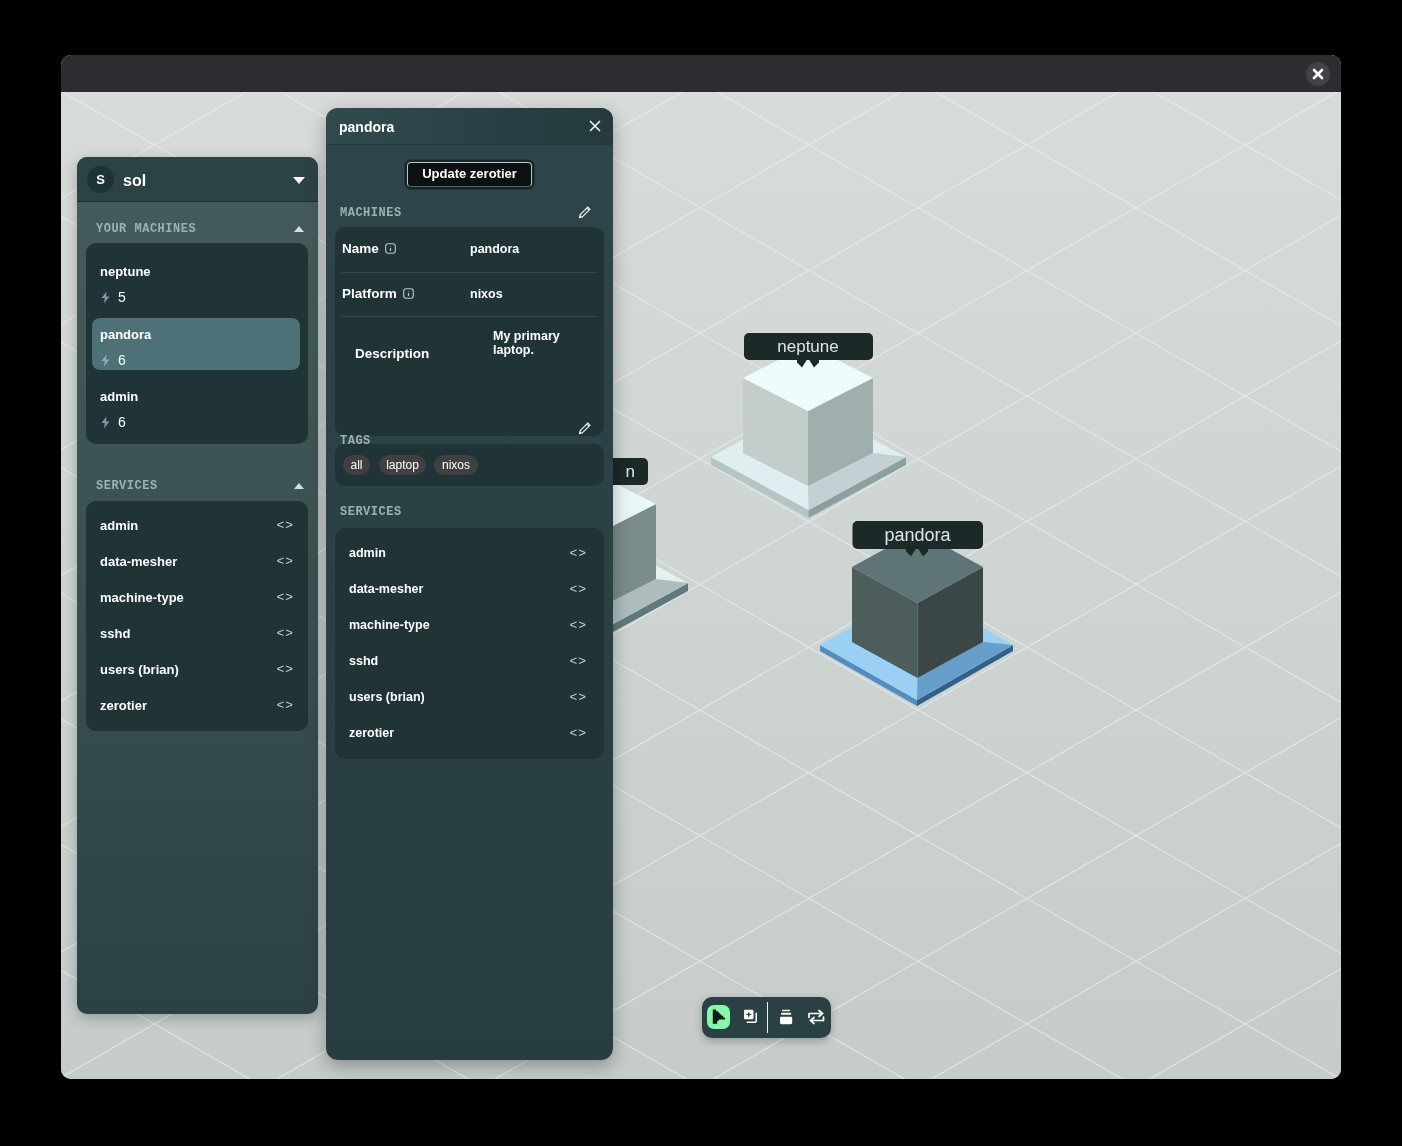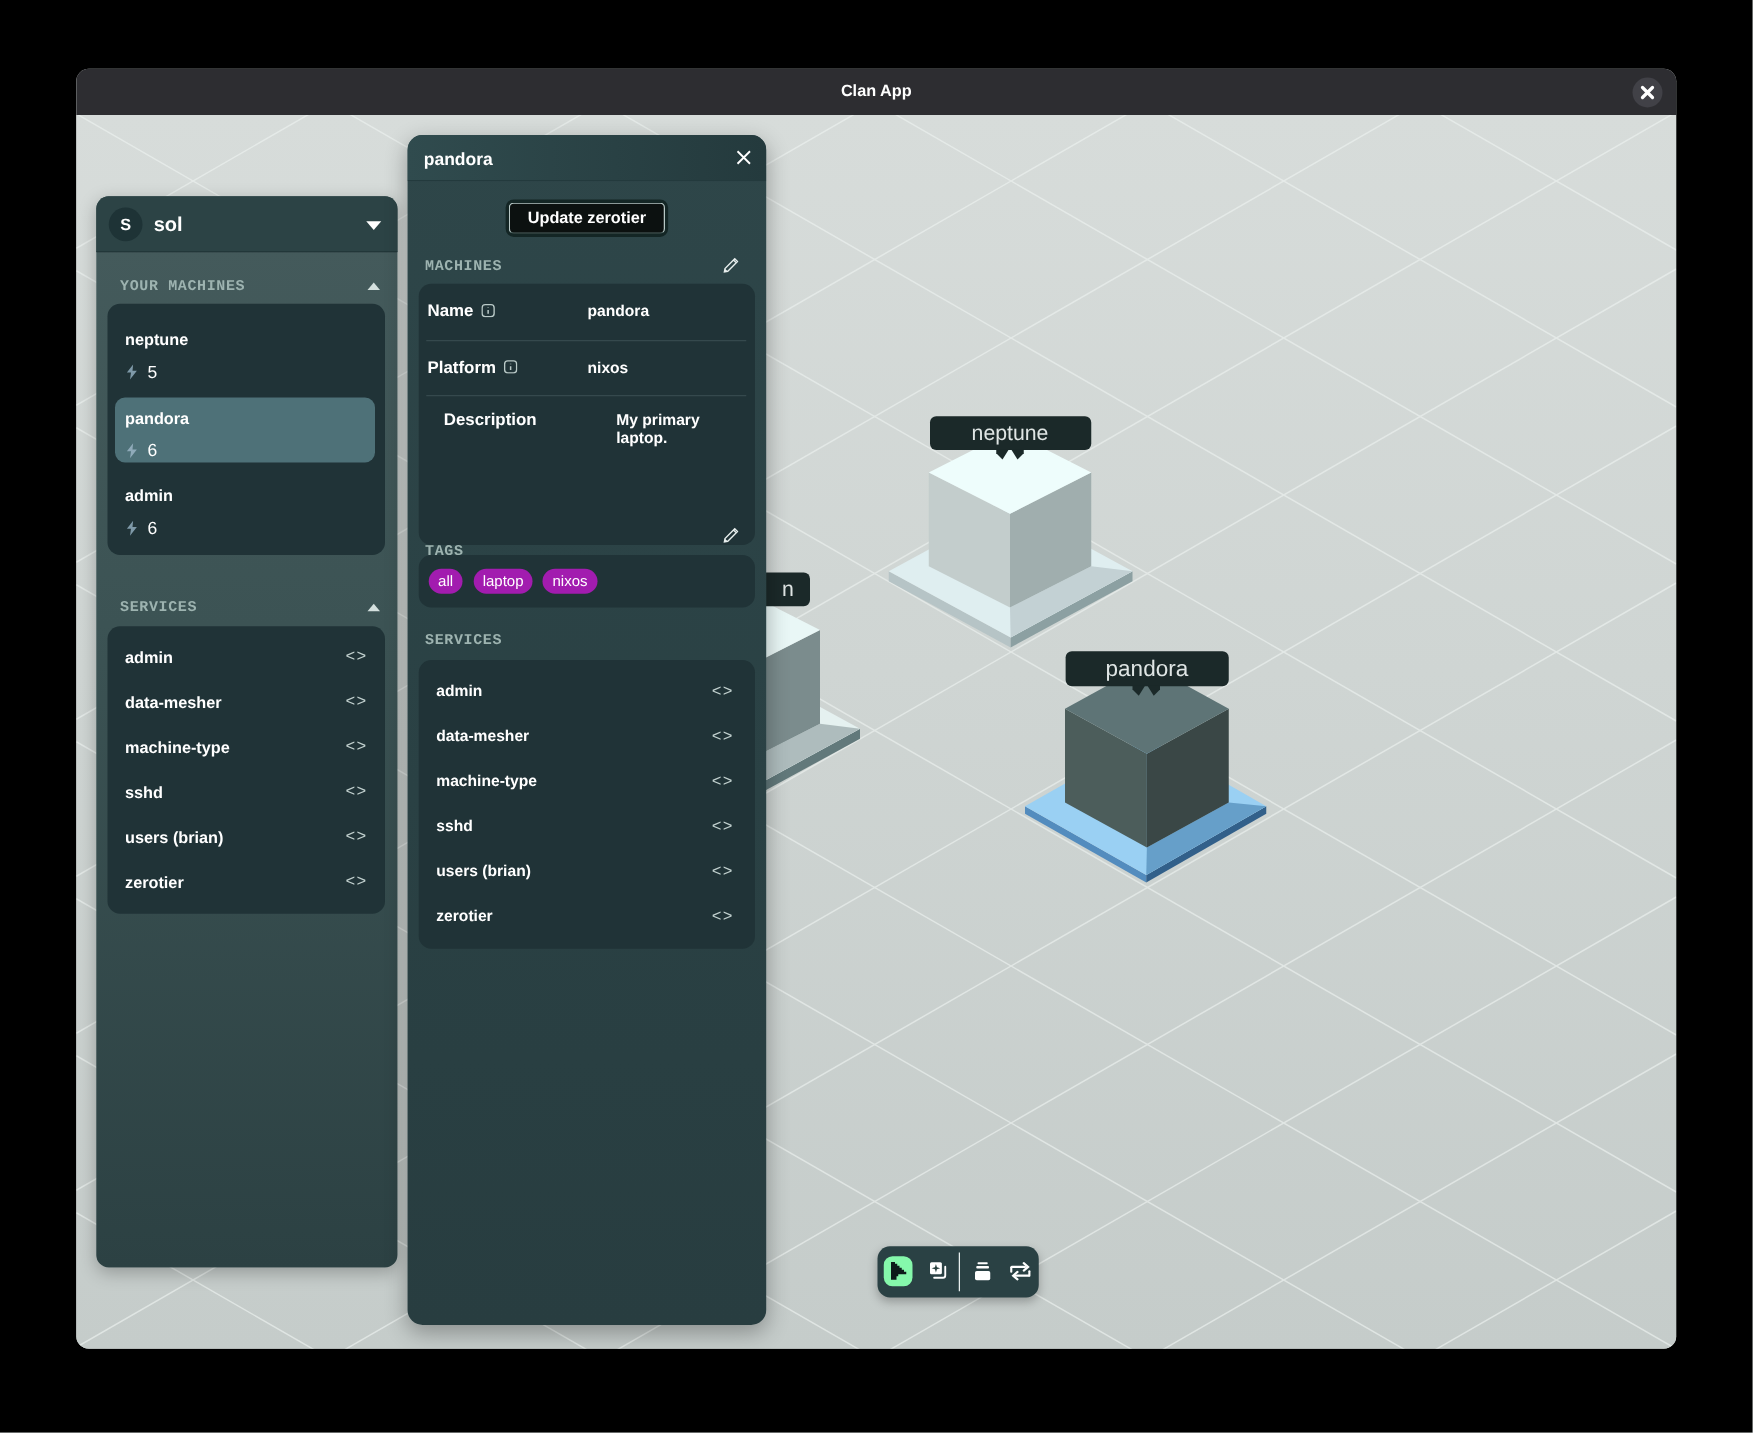--- a/index.html
+++ b/index.html
@@ -31,21 +31,21 @@
 .m-head .mtitle { position:absolute; left:13px; top:11px; color:#fff; font-weight:bold; font-size:14px; }
 .m-close { position:absolute; right:10px; top:10px; }
 .upd-btn { position:absolute; left:81px; top:54px; width:125px; height:25px; background:#0c1110; border:1px solid #b7c6c4; border-bottom-color:#516563; border-radius:4px; box-shadow:0 0 0 2.5px #142625; color:#fff; font-weight:bold; font-size:13px; text-align:center; line-height:22px; font-family:"Liberation Sans",sans-serif; }
 .m-sec { position:absolute; left:14px; font-family:"Liberation Mono",monospace; font-size:12px; letter-spacing:0.5px; color:#9db3b0; font-weight:bold; }
 .pencil { position:absolute; right:22px; }
 .fieldbox { position:absolute; left:9px; width:269px; background:#203337; border-radius:10px; }
 .frow-label { position:absolute; left:7px; color:#fff; font-weight:bold; font-size:13.5px; }
 .frow-val { position:absolute; left:135px; color:#fff; font-weight:bold; font-size:12.5px; }
 .fsep { position:absolute; left:6px; width:256px; height:1px; background:#35494d; }
 .infoic { display:inline-block; vertical-align:-1px; margin-left:6px; }
-.pill { position:absolute; top:0; height:20px; border-radius:10px; background:#a21caf; color:#fff; font-size:12px; text-align:center; }
+.pill { position:absolute; top:0; height:20px; border-radius:10px; background:#404040; color:#fff; font-size:12px; text-align:center; }
 .svc-name { position:absolute; left:14px; color:#fff; font-weight:bold; font-size:12.5px; }
 
 .toolbar { position:absolute; left:641px; top:905px; width:129px; height:41px; background:#2a4144; border-radius:10px; box-shadow:0 3px 8px rgba(0,0,0,0.25); }
 .grn { position:absolute; left:5px; top:7.5px; width:23px; height:24px; background:#85f8ab; border-radius:7px; }
 .tsep { position:absolute; left:64.5px; top:5px; width:1.5px; height:31px; background:#e8efee; }
 </style>
 </head>
 <body>
 <div class="window">
   <div class="canvas">
@@ -219,21 +219,21 @@
             <path d="M 5.5 3 L 5.5 3.4 M 5.5 5 L 5.5 8" stroke="#b9c9c7" stroke-width="1.2"></path>
           </svg></div>
       <div class="frow-val" style="top:15px;">pandora</div>
       <div class="fsep" style="top:44.5px;"></div>
       <div class="frow-label" style="top:59px;">Platform<svg class="infoic" width="11" height="11" viewBox="0 0 11 11">
             <rect x="0.7" y="0.7" width="9.6" height="9.6" rx="2.5" fill="none" stroke="#b9c9c7" stroke-width="1.1"></rect>
             <path d="M 5.5 3 L 5.5 3.4 M 5.5 5 L 5.5 8" stroke="#b9c9c7" stroke-width="1.2"></path>
           </svg></div>
       <div class="frow-val" style="top:60px;">nixos</div>
       <div class="fsep" style="top:88.5px;"></div>
-      <div class="frow-label" style="top:101px;padding-left:13px;">Description</div>
+      <div class="frow-label" style="top:119px;padding-left:13px;">Description</div>
       <div class="frow-val" style="top:102px;margin-left:23px;">My primary laptop.</div>
     </div>
     <div class="m-sec" style="top:326px;">TAGS</div>
     <svg class="pencil" style="top:314px;" width="13" height="13" viewBox="0 0 13 13">
         <path d="M 1.5 11.5 L 2 8.8 L 8.8 2 L 11 4.2 L 4.2 11 Z M 8.8 2 L 9.8 1 L 12 3.2 L 11 4.2" stroke="#e8efee" stroke-width="1.1" fill="none"></path>
         <path d="M 1.5 11.5 L 2 8.9 L 4.1 11 Z" fill="#e8efee"></path>
       </svg>
     <div class="fieldbox" style="top:336px;height:42px;">
       <div class="pill" style="left:8px;top:11px;width:27px;line-height:20px;">all</div>
       <div class="pill" style="left:44px;top:11px;width:47px;line-height:20px;">laptop</div>
@@ -250,20 +250,19 @@
       <div class="svc-name" style="top:126px;">sshd</div>
         <div class="codeic" style="top:126px;right:17px;">&lt;&gt;</div>
       <div class="svc-name" style="top:162px;">users (brian)</div>
         <div class="codeic" style="top:162px;right:17px;">&lt;&gt;</div>
       <div class="svc-name" style="top:198px;">zerotier</div>
         <div class="codeic" style="top:198px;right:17px;">&lt;&gt;</div>
     </div>
   </div>
 
   <div class="titlebar">
-    <div class="title">Clan App</div>
     <div class="closebtn">
       <svg width="12" height="12" viewBox="0 0 12 12">
           <path d="M 2 2 L 10 10 M 10 2 L 2 10" stroke="#fff" stroke-width="2.6" stroke-linecap="round"></path>
         </svg>
     </div>
   </div>
 </div>
 
 </body></html>

